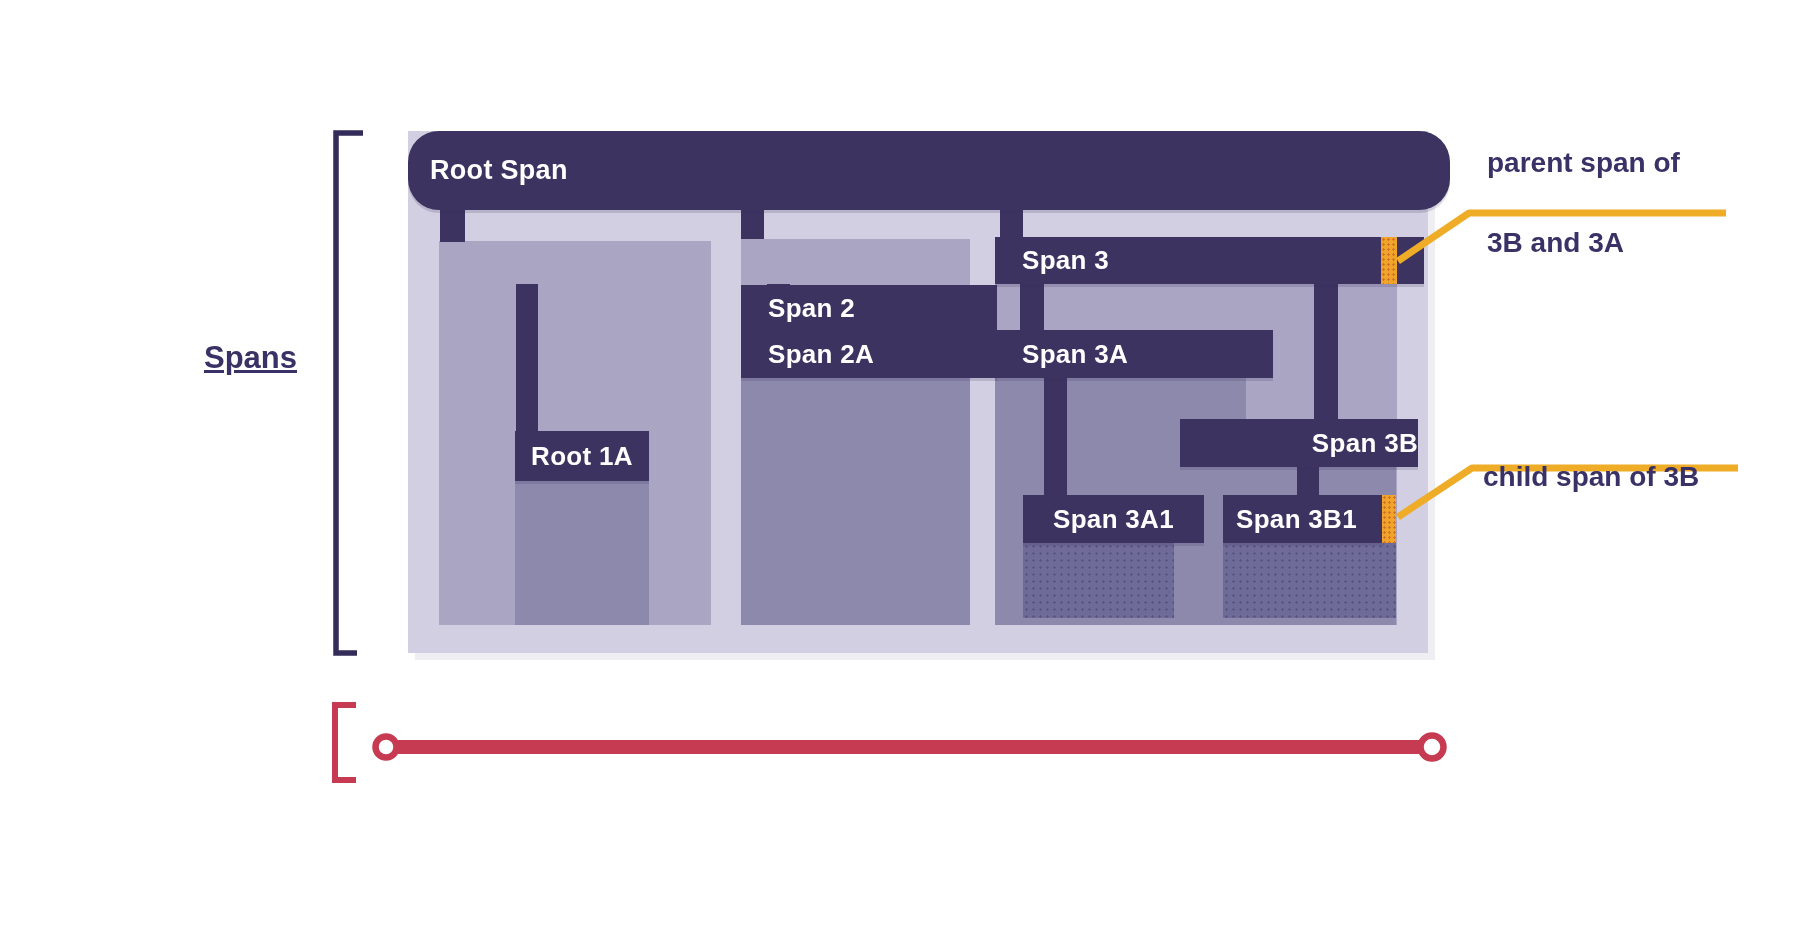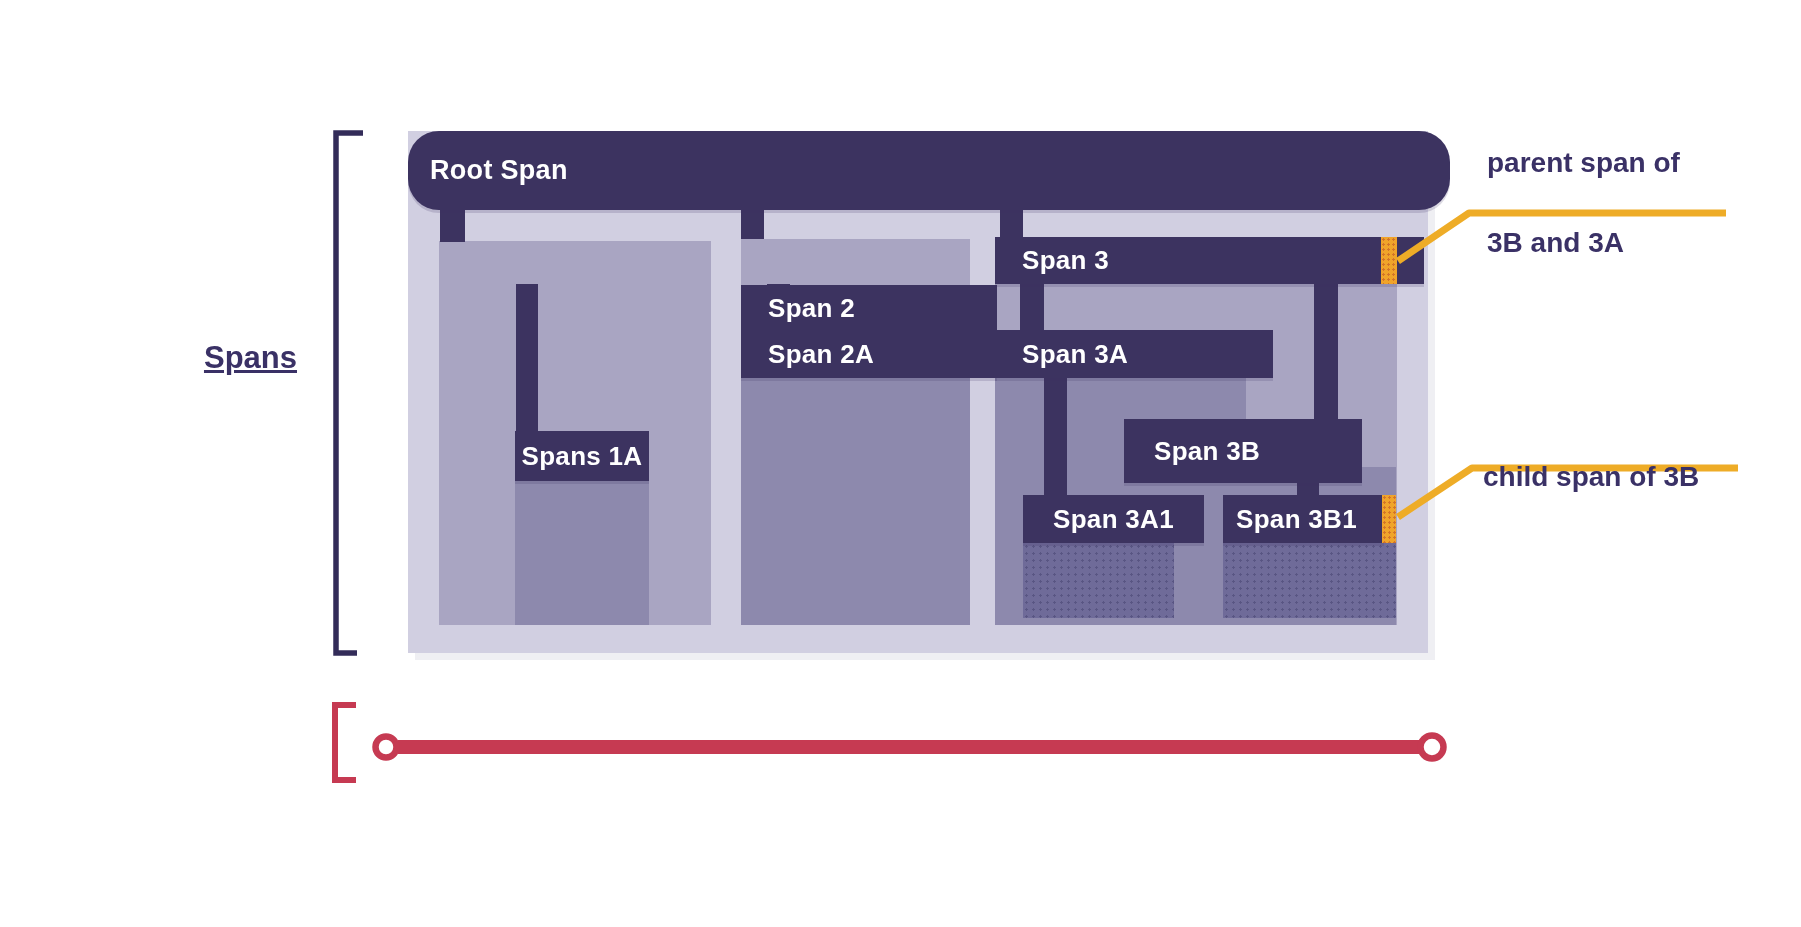--- a/index.html
+++ b/index.html
@@ -87,23 +87,23 @@
         <span>Span 3</span>
         <div class="tip" style="left: 386px; width: 16px;"></div>
       </div>
       <div class="abs bar" style="left: 741px; top: 330px; width: 229px; height: 48px; padding-left: 27px; align-items: center;">
         <span>Span 2A</span>
       </div>
       <div class="abs bar" style="left: 995px; top: 330px; width: 251px; height: 48px; padding-left: 27px;">
         <span>Span 3A</span>
       </div>
       <div class="abs bar center" style="left: 515px; top: 431px; width: 134px; height: 50px;">
-        <span>Spans 1A</span>
+        <span>Root 1A</span>
       </div>
-      <div class="abs bar" style="left: 1124px; top: 419px; width: 208px; height: 64px; padding-left: 30px;">
+      <div class="abs bar" style="left: 1180px; top: 419px; width: 208px; height: 48px; padding-left: 30px; justify-content: flex-end;">
         <span>Span 3B</span>
       </div>
       <div class="abs bar center" style="left: 1023px; top: 495px; width: 181px; height: 48px;">
         <span>Span 3A1</span>
       </div>
       <div class="abs bar center" style="left: 1223px; top: 495px; width: 161px; height: 48px; text-indent: -14px;">
         <span>Span 3B1</span>
         <div class="tip" style="left: 159px; width: 14px;"></div>
       </div>
     </div>

